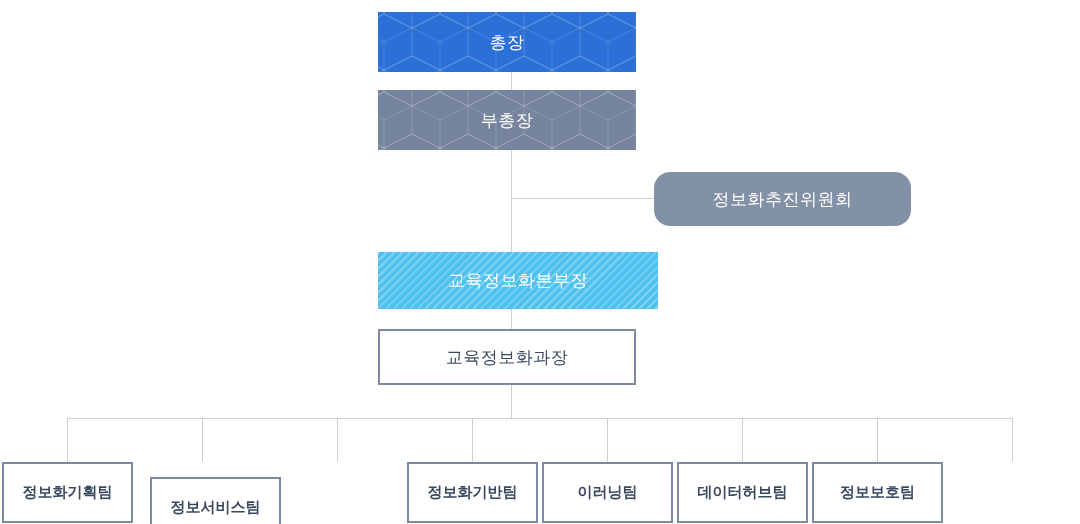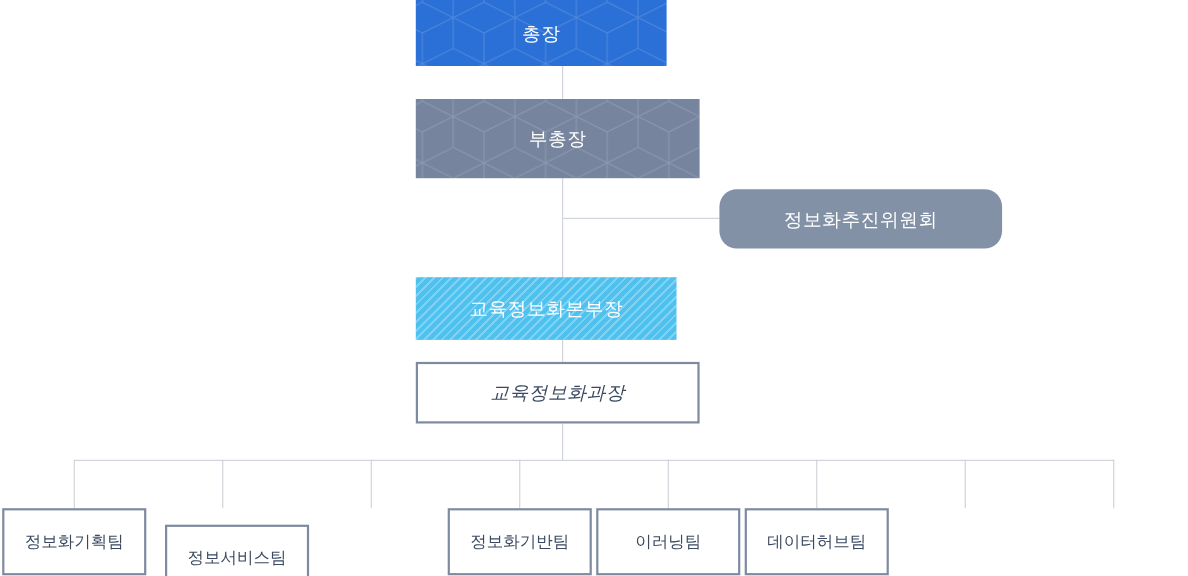--- a/index.html
+++ b/index.html
@@ -31,57 +31,56 @@
     white-space: nowrap;
   }
   .node .pattern {
     position: absolute;
     inset: 0;
     width: 100%;
     height: 100%;
     z-index: 1;
   }
 
-  .node.president { left: 378px; top: 0;    width: 228px; height: 60px; background: var(--president_bg, #2b70d6); }
-  .node.vice      { left: 378px; top: 90px;  width: 258px; height: 72px; background: var(--vice_bg, #76849d); }
+  .node.president { left: 378px; top: 12px;    width: 258px; height: 60px; background: var(--president_bg, #2b70d6); }
+  .node.vice      { left: 378px; top: 90px;  width: 258px; height: 60px; background: var(--vice_bg, #76849d); }
   .node.committee { left: 654px; top: 172px; width: 257px; height: 54px; background: var(--committee_bg, #8391a7); border-radius: 16px; }
   .node.president .label, .node.vice .label, .node.committee .label, .node.director .label { color: var(--white_text, #ffffff); }
 
   .node.director {
-    left: 378px; top: 252px; width: 237px; height: 57px;
+    left: 378px; top: 252px; width: 280px; height: 57px;
     background: repeating-linear-gradient(135deg,
       rgba(255,255,255,0.28) 0 1.8px,
       rgba(255,255,255,0)   1.8px 5.6px),
       var(--director_bg, #4fc1ef);
     text-align: center;
   }
   .node.chief {
     left: 378px; top: 329px; width: 258px; height: 56px;
     background: #ffffff;
     border: 2px solid var(--box_border, #7e8aa0);
-    font-style: italic;
   }
   .node.chief .label { color: var(--dark_text, #3a4960); }
 
   .team {
     position: absolute;
     top: 462px;
     width: 131px;
     height: 61px;
     background: #ffffff;
     border: 2px solid var(--box_border, #7e8aa0);
     box-sizing: border-box;
     display: flex;
     align-items: center;
     justify-content: center;
   }
   .team .label {
     color: var(--dark_text, #3a4960);
     font-size: 15px;
-    font-weight: 400;
+    font-weight: 700;
     white-space: nowrap;
   }
   .team.t0 { left: 2px; }
   .team.t1 { left: 150px; margin-top: 15px; }
   .team.t2 { left: 272px; }
   .team.t3 { left: 407px; }
   .team.t4 { left: 542px; }
   .team.t5 { left: 677px; }
   .team.t6 { left: 812px; }
   .team.t7 { left: 947px; }
@@ -162,14 +161,17 @@
   </div>
   <div class="team t4">
     <span class="label">이러닝팀</span>
   </div>
   <div class="team t3">
     <span class="label">정보화기반팀</span>
   </div>
   <div class="team t5">
     <span class="label">데이터허브팀</span>
   </div>
+  <div class="team t6">
+    <span class="label">정보보호팀</span>
+  </div>
 
 </div>
 
 </body></html>

